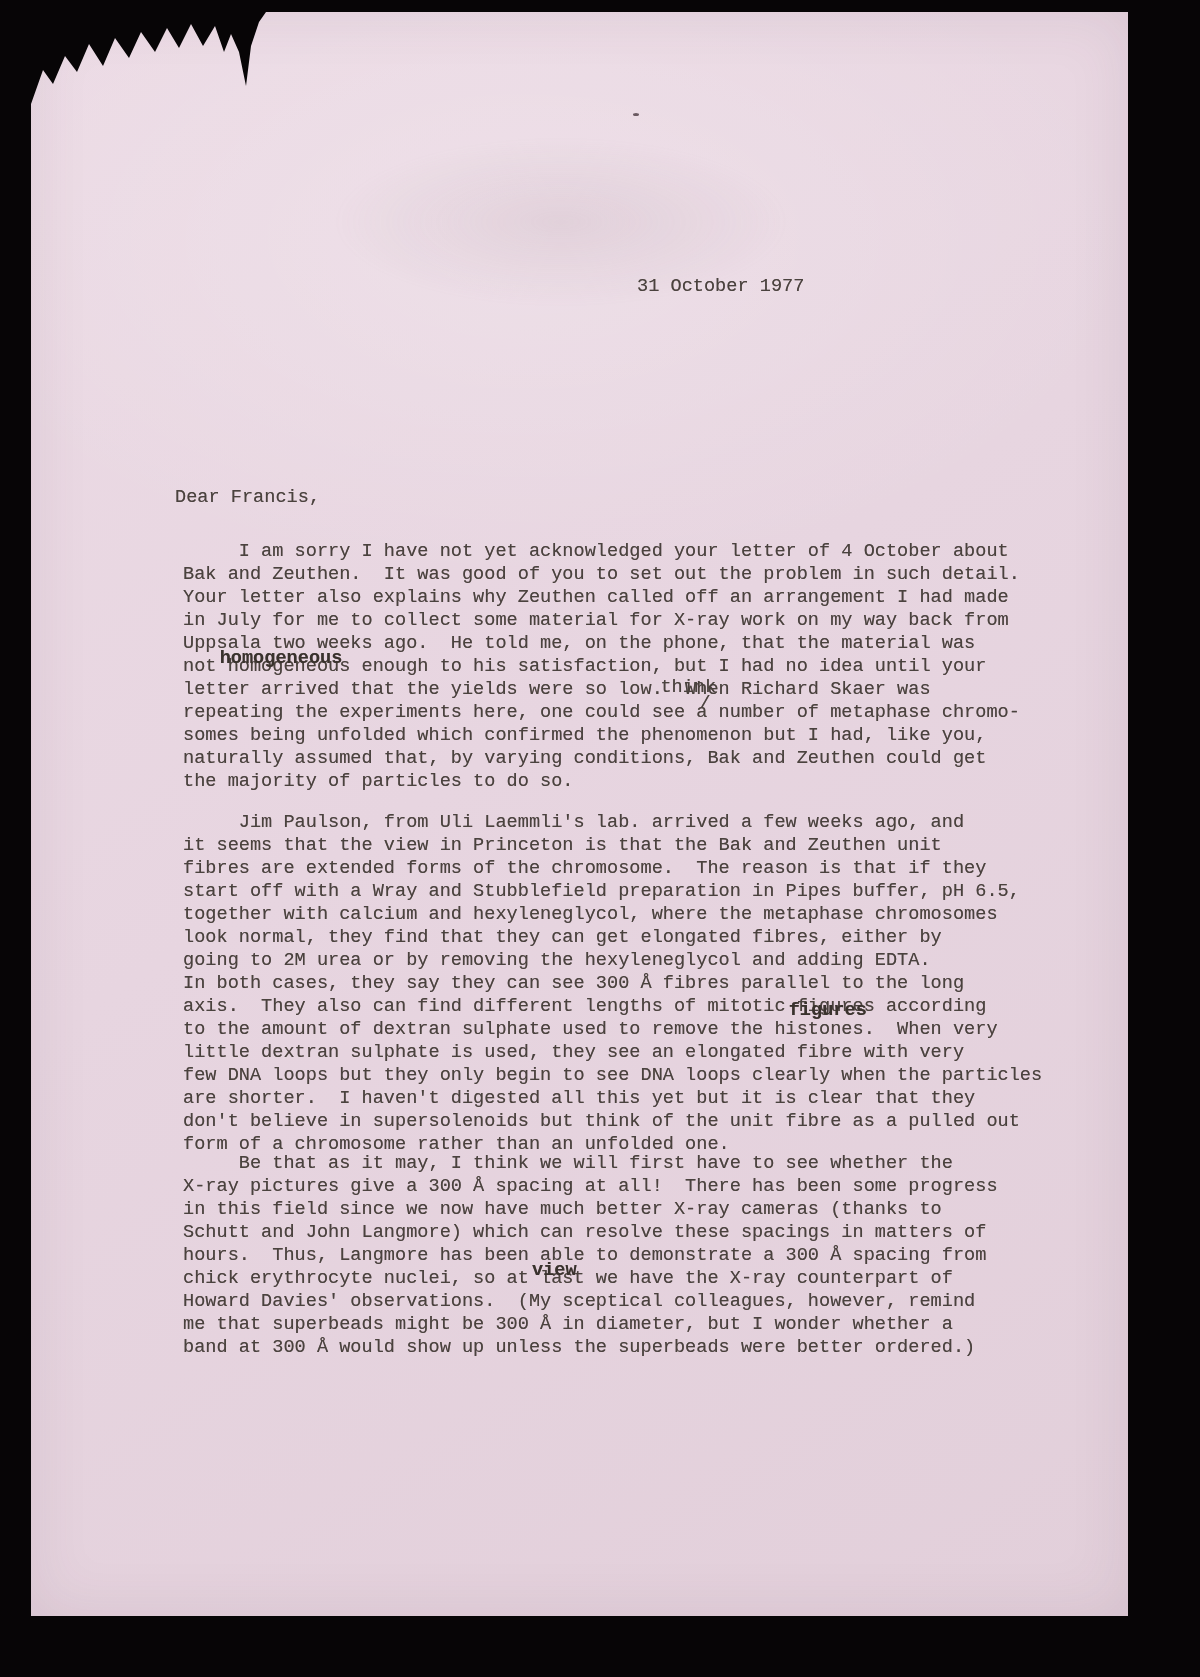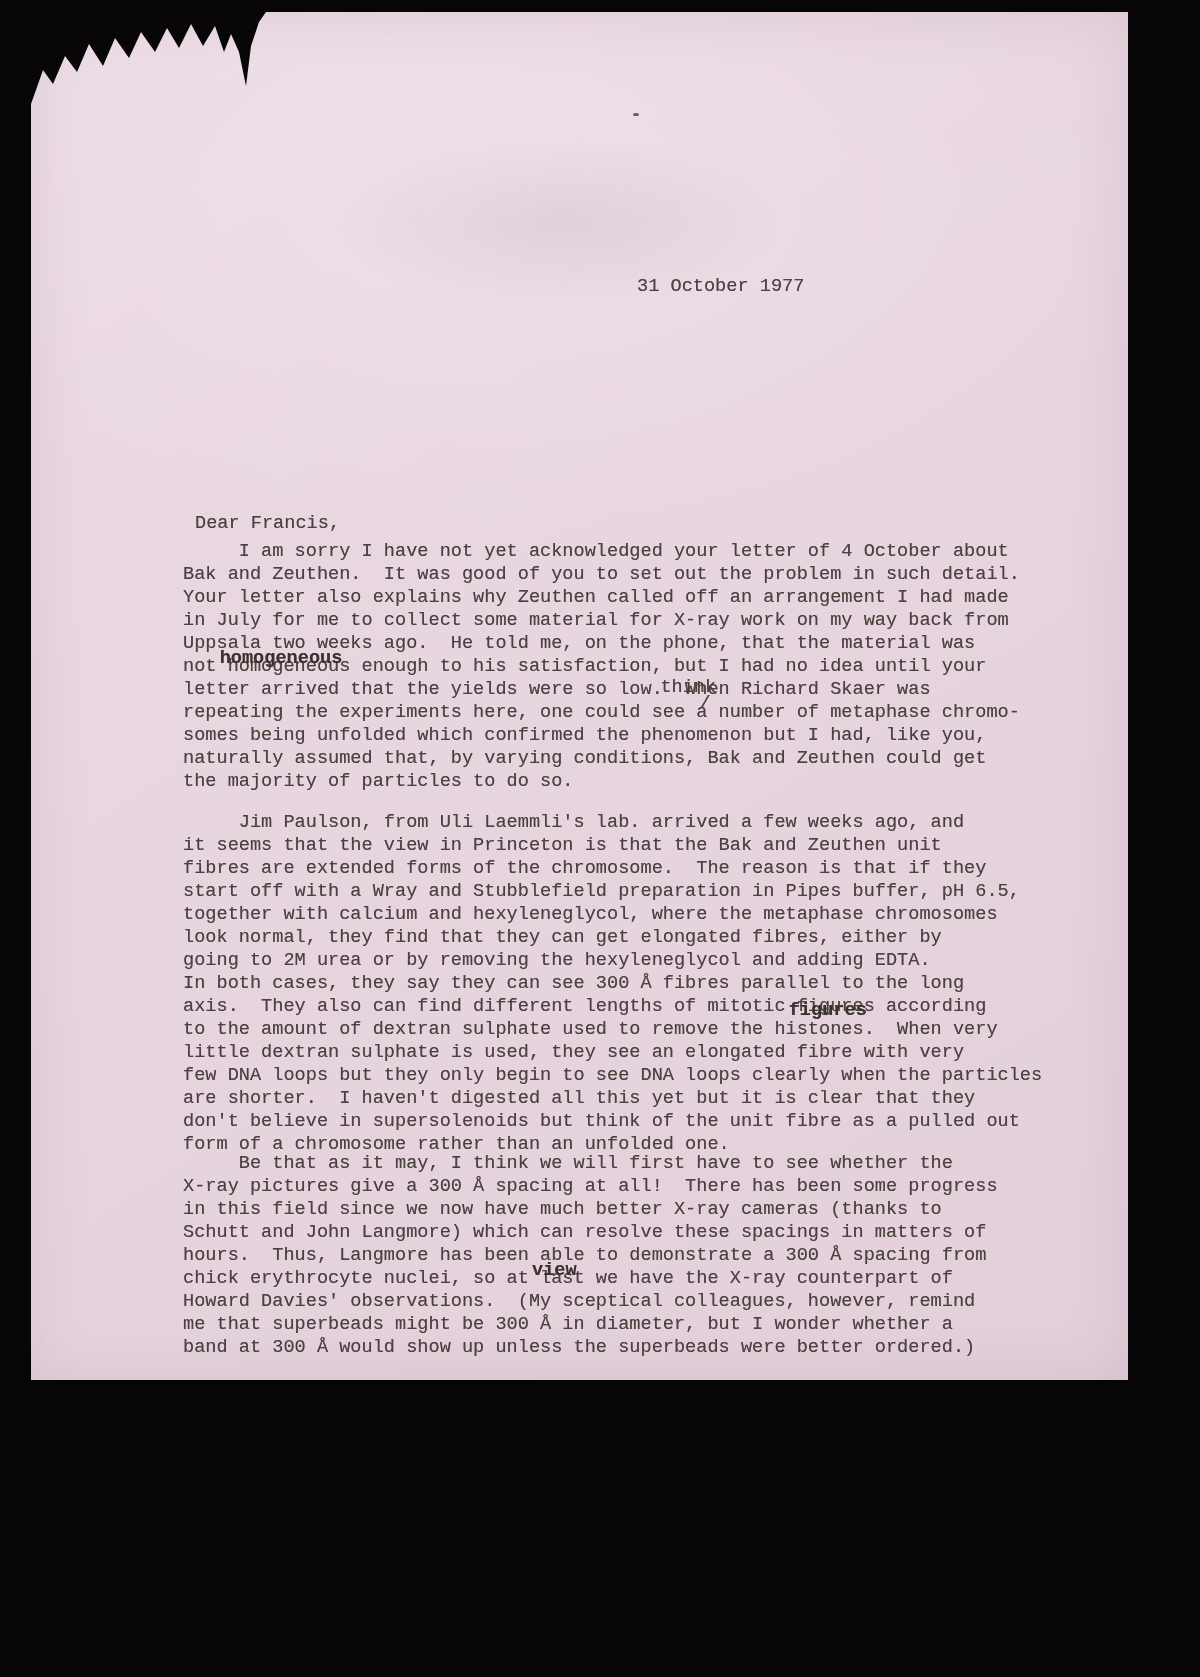--- a/index.html
+++ b/index.html
@@ -7,21 +7,21 @@
     position:relative;
     width:1200px;
     height:1677px;
     background:#070506;
     overflow:hidden;
     font-family:"Liberation Mono","DejaVu Sans Mono",monospace;
   }
   .paper{
     position:absolute;
     left:31px; top:12px;
-    width:1097px; height:1368px;
+    width:1097px; height:1604px;
     background:
       radial-gradient(ellipse 900px 500px at 45% 14%, rgba(255,255,255,0.20), rgba(255,255,255,0) 70%),
       linear-gradient(148deg,#ecdbe5 0%, #e7d5e0 45%, #e2cfda 100%);
     box-shadow: inset 0 0 60px rgba(90,60,80,0.10);
     font-size:18.6px;
     line-height:23px;
     color:#4a423e;
     text-shadow:0 0 0.5px rgba(74,64,58,0.55);
   }
   .tear{position:absolute;left:0;top:0;}
@@ -30,21 +30,21 @@
     background:radial-gradient(ellipse at center, rgba(166,138,152,0.16), rgba(166,138,152,0) 70%);
     filter:blur(2px);
   }
   .speck{
     position:absolute;left:602px;top:101px;width:6px;height:3px;
     background:#6b5a61;border-radius:50%;
   }
   .date{position:absolute;left:606px;top:263px;white-space:pre;}
   .address{position:absolute;left:144px;top:326px;}
   .address .line{height:23px;white-space:pre;}
-  .salutation{position:absolute;left:144px;top:500px;white-space:pre;margin-left:20px;}
+  .salutation{position:absolute;left:144px;top:474px;white-space:pre;}
   .para{position:absolute;left:144px;}
   .para1{top:520px;}
   .para2{top:791px;}
   .para3{top:1132px;}
   pre.ptext{
     margin:8px;
     font:inherit;
     color:inherit;
     white-space:pre;
   }

